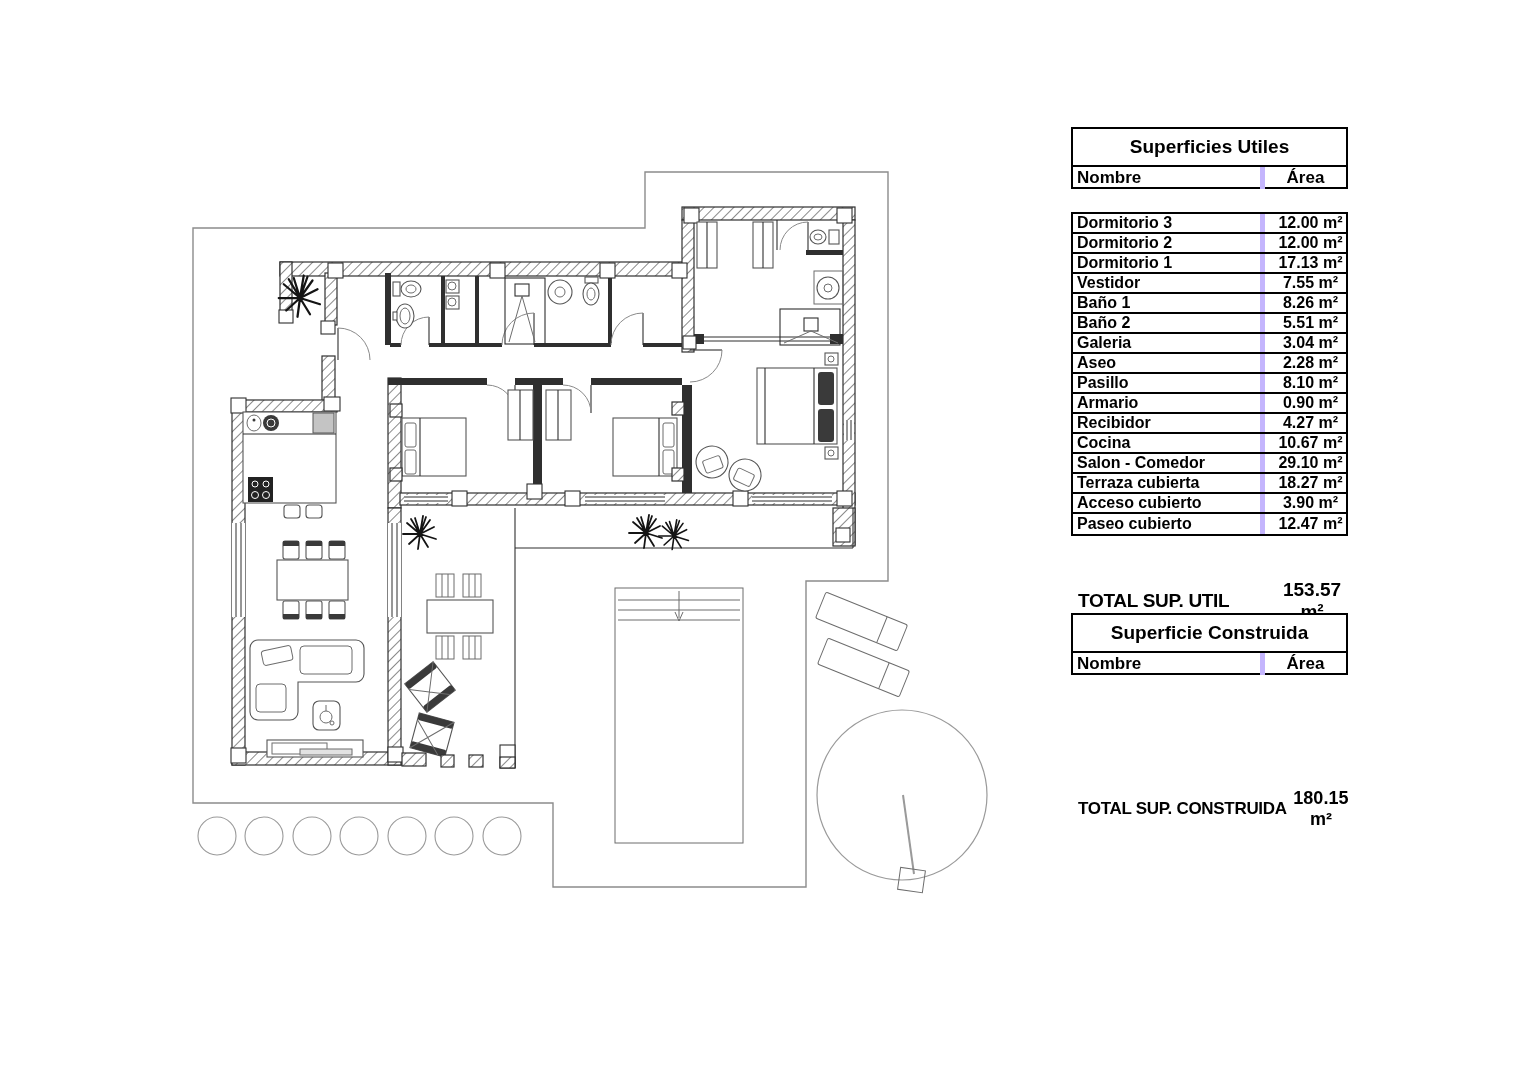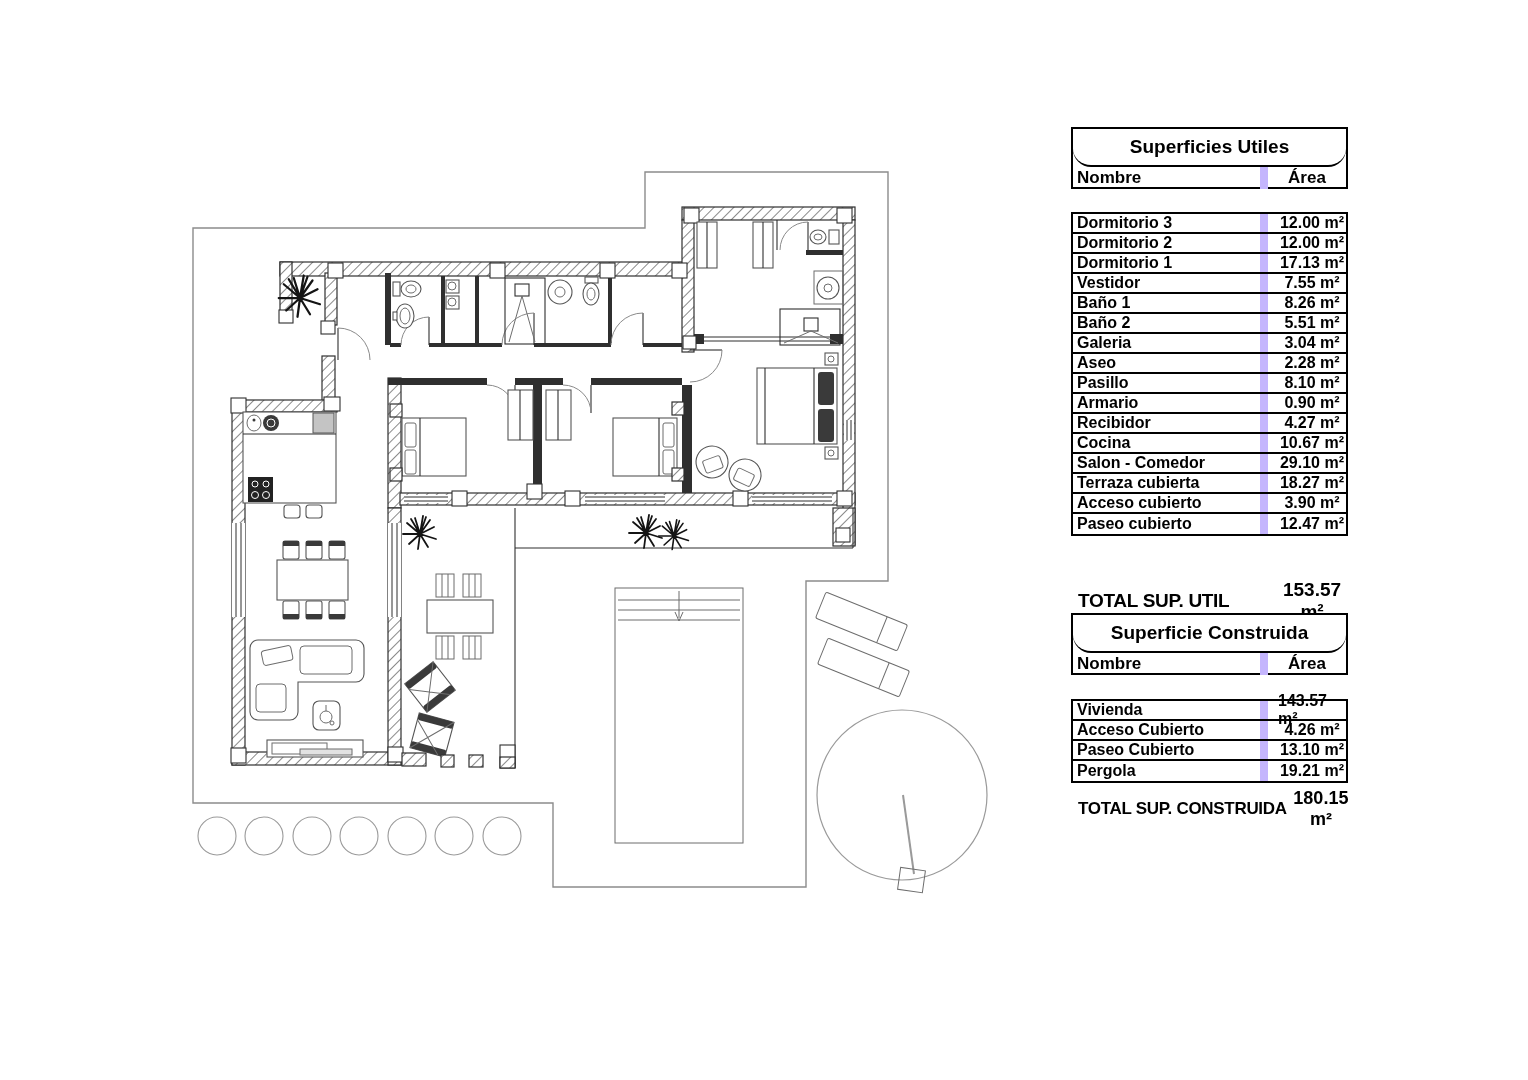--- a/index.html
+++ b/index.html
@@ -20,24 +20,24 @@
   .fn2{fill:none;stroke:#6d6d6d;stroke-width:1;}
   .dark{fill:#3a3a3a;}
   .bnd{fill:none;stroke:var(--bnd);stroke-width:1.4;}
   .tree{fill:none;stroke:#9a9a9a;stroke-width:1.1;}
   .wl{stroke:var(--wall);stroke-width:1;}
   .plant{stroke:#141414;stroke-width:1.8;fill:none;stroke-linecap:round;}
   
   .panel{position:absolute;width:277px;color:#000;}
   .tbox{position:absolute;left:0;width:277px;border:2px solid #000;background:#fff;box-sizing:border-box;}
   .t-title{height:36px;border-bottom:2px solid #000;display:flex;align-items:center;justify-content:center;
-           font-weight:bold;font-size:19px;border-radius:18px;}
+           font-weight:bold;font-size:19px;}
   .t-cols{display:flex;height:22px;align-items:center;}
   .cname{flex:1;padding-left:4px;font-weight:bold;box-sizing:border-box;}
-  .carea{width:86px;border-left:8px solid #c4b5fd;align-self:stretch;display:flex;align-items:center;
+  .carea{width:86px;border-left:5px solid #c4b5fd;align-self:stretch;display:flex;align-items:center;
          justify-content:center;font-weight:bold;box-sizing:border-box;}
   .t-cols .cname,.t-cols .carea{font-size:17px;}
   .row{display:flex;height:20px;border-bottom:2px solid #000;align-items:center;box-sizing:border-box;}
   .row:last-child{border-bottom:none;}
   .row .cname{font-size:16px;}
   .row .carea{font-size:16px;padding-left:10px;}
   .t-total{position:absolute;left:0;width:277px;display:flex;align-items:center;font-weight:bold;margin-left:7px;}
   .t-total .tl{flex:1;white-space:nowrap;letter-spacing:-0.3px;}
   .t-total .tv{width:86px;text-align:center;}
 </style>
@@ -465,41 +465,19 @@
 </div>
 
 <div class="panel" style="left:1071px;top:613px;height:220px;">
   <div class="tbox" style="top:0;height:62px;">
     <div class="t-title">Superficie Construida</div>
     <div class="t-cols">
       <div class="cname">Nombre</div>
       <div class="carea">Área</div>
     </div>
   </div>
-  <div class="tbox" style="top:86px;">
-
-      <div class="row">
-        <div class="cname">Vivienda</div>
-        <div class="carea">143.57 m²</div>
-      </div>
-
-      <div class="row">
-        <div class="cname">Acceso Cubierto</div>
-        <div class="carea">4.26 m²</div>
-      </div>
-
-      <div class="row">
-        <div class="cname">Paseo Cubierto</div>
-        <div class="carea">13.10 m²</div>
-      </div>
-
-      <div class="row">
-        <div class="cname">Pergola</div>
-        <div class="carea">19.21 m²</div>
-      </div>
-    </div>
   <div class="t-total" style="top:184px;height:24px;">
     <span class="tl" style="font-size:17px;">TOTAL SUP. CONSTRUIDA</span>
     <span class="tv" style="font-size:18px;">180.15 m²</span>
   </div>
 </div>
 
 </div>
 
 </body></html>

